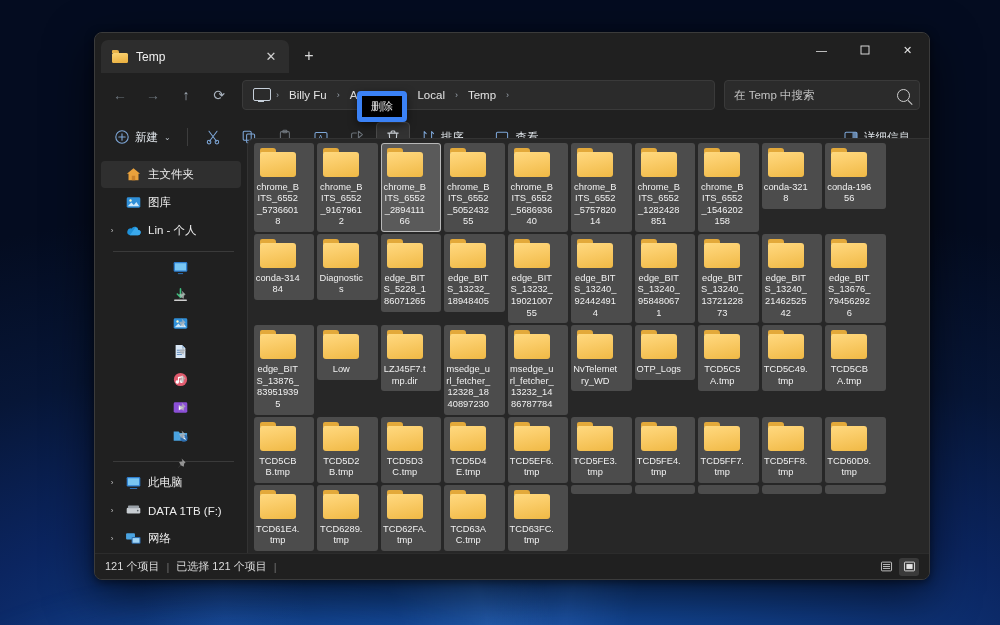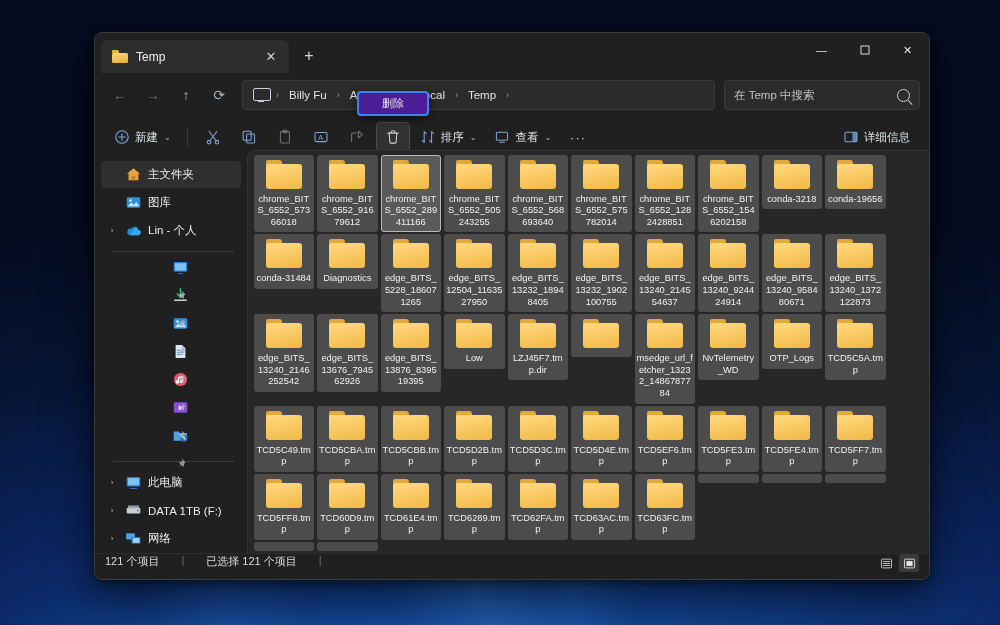--- a/index.html
+++ b/index.html
@@ -130,22 +130,22 @@
     position: relative; flex: 0 0 13px;
   }
   .search-glass::after {
     content:""; position:absolute; right:-4px; bottom:-3px; width:6px; height:1.4px;
     background:#cfcfcf; transform: rotate(45deg);
   }
 
   
   #tooltip {
     position: absolute; left: 262px; top: 58px; z-index: 40;
-    background: #4c1d95; border: 2px solid #3b82f6; border-radius: 4px;
-    padding: 3px 23px; color: #e8e8e8; font-size: 11px;
+    background: #000000; border: 5px solid #3b82f6; border-radius: 4px;
+    padding: 3px 9px; color: #e8e8e8; font-size: 11px;
     box-shadow: 0 3px 8px rgba(0,0,0,.5);
   }
 
   
   .toolbar {
     height: 40px; flex: 0 0 40px; display: flex; align-items: center;
     padding: 0 11px; gap: 2px; background: #202020;
   }
   .tbtn {
     height: 30px; border-radius: 4px; display: flex; align-items: center;
@@ -186,21 +186,21 @@
   .filearea {
     flex: 1; background: #272727; border-radius: 8px 0 0 0;
     margin: 0 0 0 0; position: relative; overflow: hidden;
     border-top: 1px solid #333; border-left: 1px solid #333;
   }
   .grid {
     display: flex; flex-wrap: wrap; align-content: flex-start;
     padding: 4px 2px 0 4px; gap: 0px;
   }
   .tile {
-    width: 60.5px; margin: 0 1.5px 2px 1.5px; padding: 5px 1px 4px 1px;
+    width: 60.5px; margin: 0 1.5px 2px 1.5px; padding: 5px 13px 4px 1px;
     display: flex; flex-direction: column; align-items: center;
     border-radius: 3px; background: #4c4c4c;
     align-self: flex-start;
   }
   .tile.focused { outline: 1px solid #b8b8b8; outline-offset: -1px; background: #5a5a5a; }
   .folder-ico {
     width: 38px; height: 30px; position: relative; margin-bottom: 4px; flex: 0 0 30px;
   }
   .folder-ico .back {
     position: absolute; left: 1px; top: 0; width: 16px; height: 5px;
@@ -212,22 +212,22 @@
     border-radius: 2px 3px 3px 3px;
   }
   .tile-label {
     color: #f1f1f1; font-size: 9.3px; line-height: 11.6px; text-align: center;
     word-break: break-all; width: 100%; padding: 0 1px;
   }
 
   
   .statusbar {
     height: 26px; flex: 0 0 26px; background: #202020;
-    display: flex; padding: 0 10px;
-    color: #dcdcdc; font-size: 11px; gap: 22px; border-top: 1px solid #2c2c2c;
+    display: flex; align-items: center; padding: 0 10px;
+    color: #dcdcdc; font-size: 11px; gap: 7px; border-top: 1px solid #2c2c2c;
   }
   .st-sep { color: #6d6d6d; }
   .st-spacer { flex: 1; }
   .viewtoggle { display: flex; gap: 3px; }
   .vbtn {
     width: 20px; height: 18px; border-radius: 3px;
     display: flex; align-items: center; justify-content: center;
   }
   .vbtn.active { background: #3a3a3a; }
 </style>
@@ -625,48 +625,34 @@
               <span class="back"></span>
               <span class="front"></span>
             </div>
             <div class="tile-label">edge_BITS_5228_186071265</div>
           </div>
           <div class="tile">
             <div class="folder-ico">
               <span class="back"></span>
               <span class="front"></span>
             </div>
-            <div class="tile-label">edge_BITS_12504_1163527950</div>
-          </div>
-          <div class="tile">
-            <div class="folder-ico">
-              <span class="back"></span>
-              <span class="front"></span>
-            </div>
             <div class="tile-label">edge_BITS_13232_18948405</div>
           </div>
           <div class="tile">
             <div class="folder-ico">
               <span class="back"></span>
               <span class="front"></span>
             </div>
             <div class="tile-label">edge_BITS_13232_1902100755</div>
           </div>
           <div class="tile">
             <div class="folder-ico">
               <span class="back"></span>
               <span class="front"></span>
             </div>
-            <div class="tile-label">edge_BITS_13240_214554637</div>
-          </div>
-          <div class="tile">
-            <div class="folder-ico">
-              <span class="back"></span>
-              <span class="front"></span>
-            </div>
             <div class="tile-label">edge_BITS_13240_924424914</div>
           </div>
           <div class="tile">
             <div class="folder-ico">
               <span class="back"></span>
               <span class="front"></span>
             </div>
             <div class="tile-label">edge_BITS_13240_958480671</div>
           </div>
           <div class="tile">
@@ -709,20 +695,21 @@
               <span class="back"></span>
               <span class="front"></span>
             </div>
             <div class="tile-label">LZJ45F7.tmp.dir</div>
           </div>
           <div class="tile">
             <div class="folder-ico">
               <span class="back"></span>
               <span class="front"></span>
             </div>
+            <div class="tile-label">msedge_url_fetcher_12328_1840897230</div>
           </div>
           <div class="tile">
             <div class="folder-ico">
               <span class="back"></span>
               <span class="front"></span>
             </div>
             <div class="tile-label">msedge_url_fetcher_13232_1486787784</div>
           </div>
           <div class="tile">
             <div class="folder-ico">

